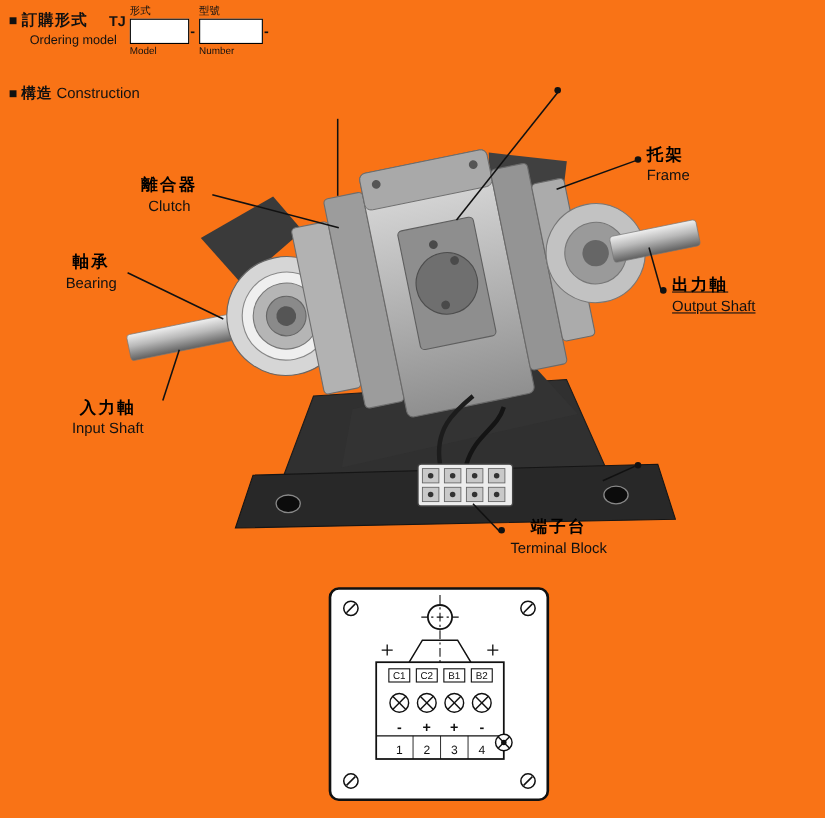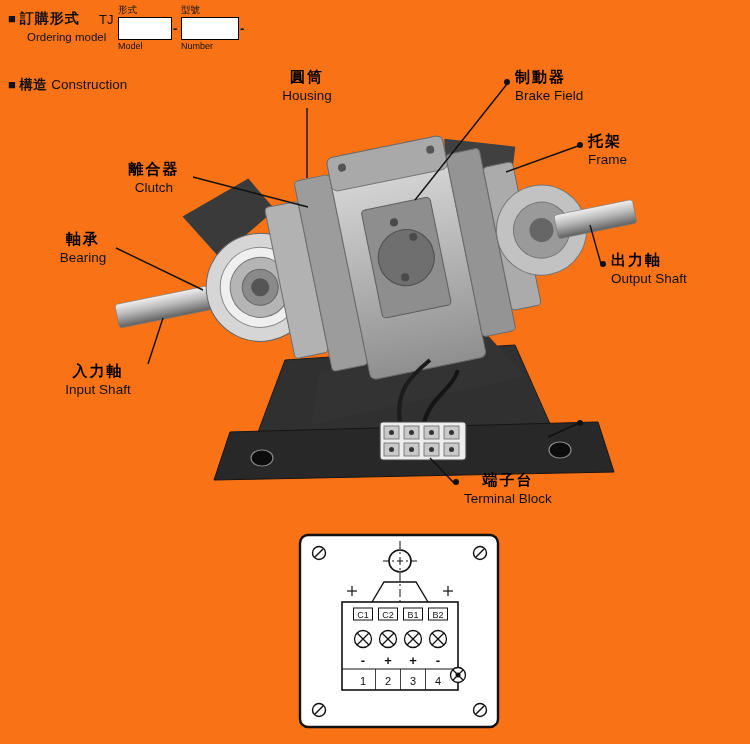--- a/index.html
+++ b/index.html
@@ -5,21 +5,21 @@
   html,body{margin:0;padding:0;background:#fff;}
   .page{
     position:relative;width:750px;height:744px;background:#f97316;
     font-family:"Liberation Sans",sans-serif;color:#111;overflow:hidden;
   }
   .abs{position:absolute;}
   
   .ord-title{left:8px;top:10px;font-size:14px;font-weight:700;letter-spacing:1px;}
   .ord-bullet{font-size:13px;margin-right:3px;}
   .ord-en{left:27px;top:31px;font-size:11.5px;}
-  .ord-code{left:99px;top:12px;font-size:13px;font-weight:400;}
+  .ord-code{left:99px;top:12px;font-size:13px;font-weight:700;}
   .ord-cap{font-size:9.5px;text-align:left;}
   .ord-box{border:1px solid #000;background:#fff;}
   .ord-word{font-size:9px;}
   .ord-dash{font-size:13px;font-weight:700;}
   
   .con-title{left:8px;top:76px;font-size:13.5px;font-weight:700;letter-spacing:.5px;}
   .con-en{font-weight:400;margin-left:4px;letter-spacing:0;}
   
   .callout{position:absolute;line-height:1.4;}
   .callout .zh{display:block;font-size:15px;font-weight:700;color:#000;letter-spacing:2px;}
@@ -143,49 +143,41 @@
       <line x1="578" y1="86" x2="506" y2="112"></line>
       <line x1="193" y1="117" x2="308" y2="147"></line>
       <line x1="116" y1="188" x2="203" y2="230"></line>
       <line x1="601" y1="204" x2="590" y2="165"></line>
       <line x1="148" y1="304" x2="163" y2="258"></line>
       <line x1="577" y1="364" x2="548" y2="377"></line>
       <line x1="454" y1="423" x2="430" y2="398"></line>
     </g>
   </svg>
 
-  <div class="callout center" style="left:248px;top:66px;width:118px;">
-    <span class="zh">圓筒</span>
-    <span class="en">Housing</span>
-  </div>
 
   <span class="dot" style="left:504px;top:79px;"></span>
-  <div class="callout" style="left:515px;top:66px;">
-    <span class="zh">制動器</span>
-    <span class="en">Brake Field</span>
-  </div>
 
   <span class="dot" style="left:577px;top:142px;"></span>
   <div class="callout" style="left:588px;top:130px;">
     <span class="zh">托架</span>
     <span class="en">Frame</span>
   </div>
 
   <div class="callout center" style="left:116px;top:158px;width:76px;">
     <span class="zh">離合器</span>
     <span class="en">Clutch</span>
   </div>
 
   <div class="callout center" style="left:50px;top:228px;width:66px;">
     <span class="zh">軸承</span>
     <span class="en">Bearing</span>
   </div>
 
   <span class="dot" style="left:600px;top:261px;"></span>
-  <div class="callout" style="left:611px;top:249px;">
+  <div class="callout" style="left:611px;top:249px;text-decoration:underline;">
     <span class="zh">出力軸</span>
     <span class="en">Output Shaft</span>
   </div>
 
   <div class="callout center" style="left:54px;top:360px;width:88px;">
     <span class="zh">入力軸</span>
     <span class="en">Input Shaft</span>
   </div>
 
   <span class="dot" style="left:577px;top:420px;"></span>

